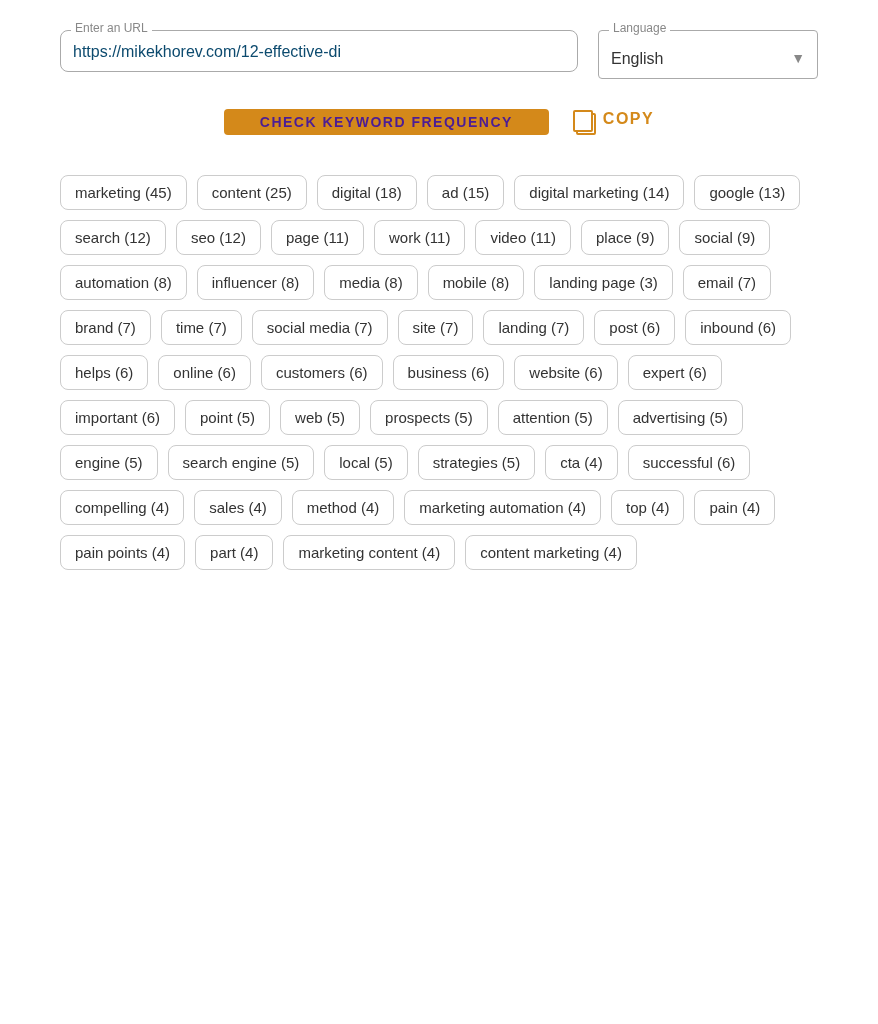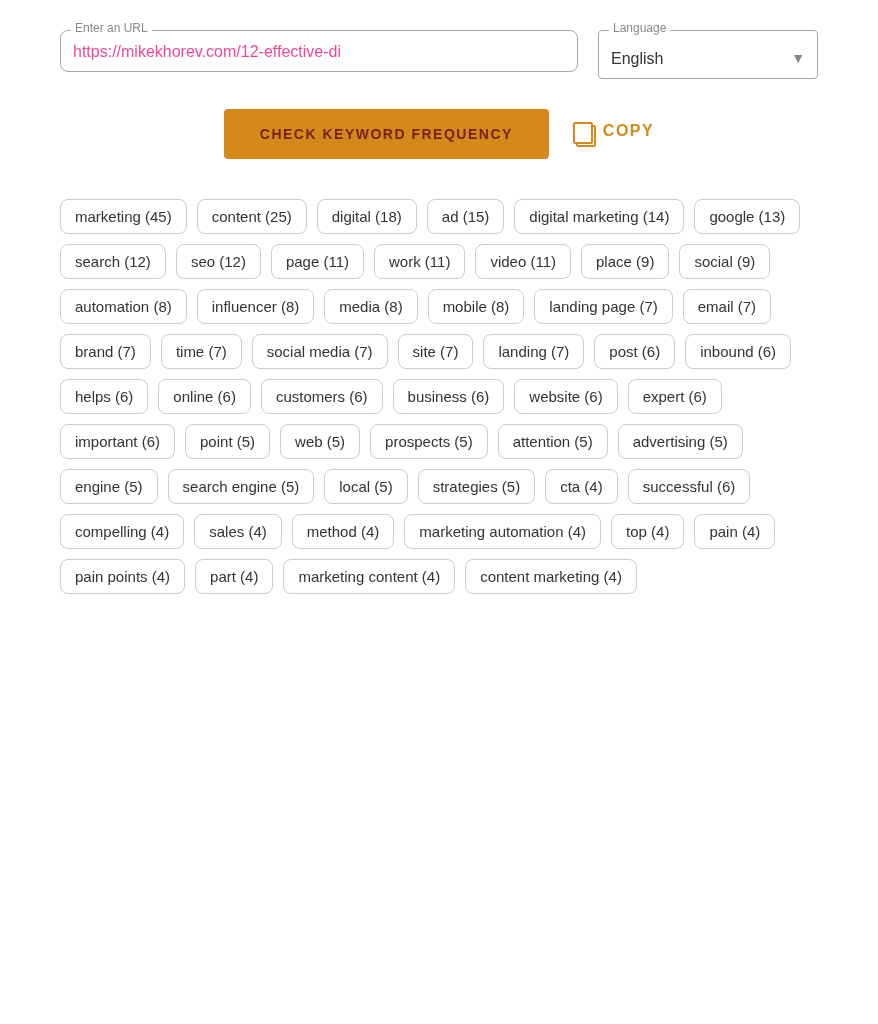--- a/index.html
+++ b/index.html
@@ -41,21 +41,21 @@
       padding: 0 4px;
       font-size: 12px;
       color: #888;
     }
 
     .url-input {
       width: 100%;
       border: none;
       outline: none;
       font-size: 16px;
-      color: #ec4899;
+      color: #0c4a6e;
       background: transparent;
       padding-top: 4px;
     }
 
     .language-field-wrapper {
       position: relative;
       border: 1.5px solid #aaa;
       border-radius: 4px;
       padding: 15px 12px 10px;
       width: 220px;
@@ -97,24 +97,24 @@
     .action-row {
       display: flex;
       align-items: center;
       gap: 24px;
       margin-bottom: 40px;
       justify-content: center;
     }
 
     .check-button {
       background: #d4891a;
-      color: #7f1d1d;
+      color: #4c1d95;
       border: none;
       border-radius: 4px;
-      padding: 17px 36px;
+      padding: 5px 36px;
       font-size: 14px;
       font-weight: 700;
       letter-spacing: 1.5px;
       cursor: pointer;
       text-transform: uppercase;
     }
 
     .copy-button {
       display: flex;
       align-items: flex-start;
@@ -215,21 +215,21 @@
     <span class="keyword-tag">seo (12)</span>
     <span class="keyword-tag">page (11)</span>
     <span class="keyword-tag">work (11)</span>
     <span class="keyword-tag">video (11)</span>
     <span class="keyword-tag">place (9)</span>
     <span class="keyword-tag">social (9)</span>
     <span class="keyword-tag">automation (8)</span>
     <span class="keyword-tag">influencer (8)</span>
     <span class="keyword-tag">media (8)</span>
     <span class="keyword-tag">mobile (8)</span>
-    <span class="keyword-tag">landing page (7)</span>
+    <span class="keyword-tag">landing page (3)</span>
     <span class="keyword-tag">email (7)</span>
     <span class="keyword-tag">brand (7)</span>
     <span class="keyword-tag">time (7)</span>
     <span class="keyword-tag">social media (7)</span>
     <span class="keyword-tag">site (7)</span>
     <span class="keyword-tag">landing (7)</span>
     <span class="keyword-tag">post (6)</span>
     <span class="keyword-tag">inbound (6)</span>
     <span class="keyword-tag">helps (6)</span>
     <span class="keyword-tag">online (6)</span>

